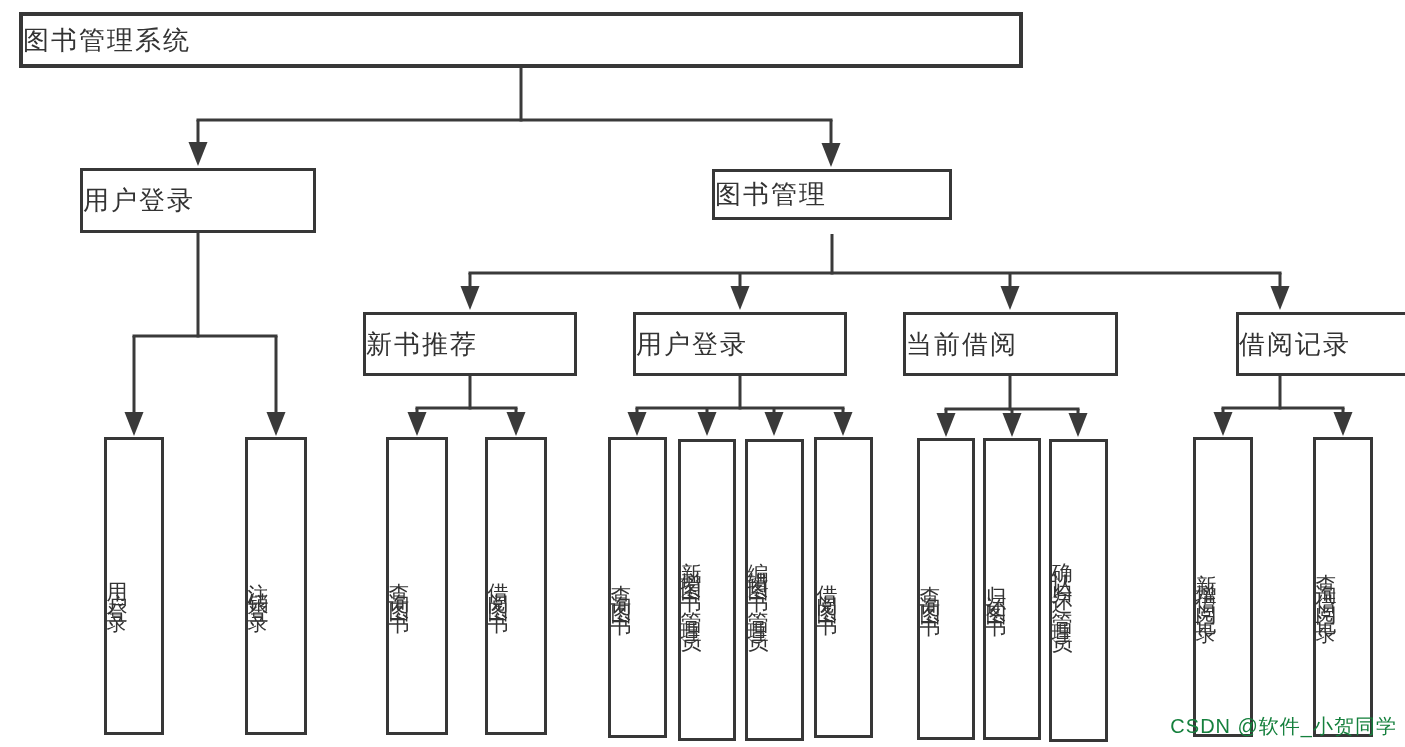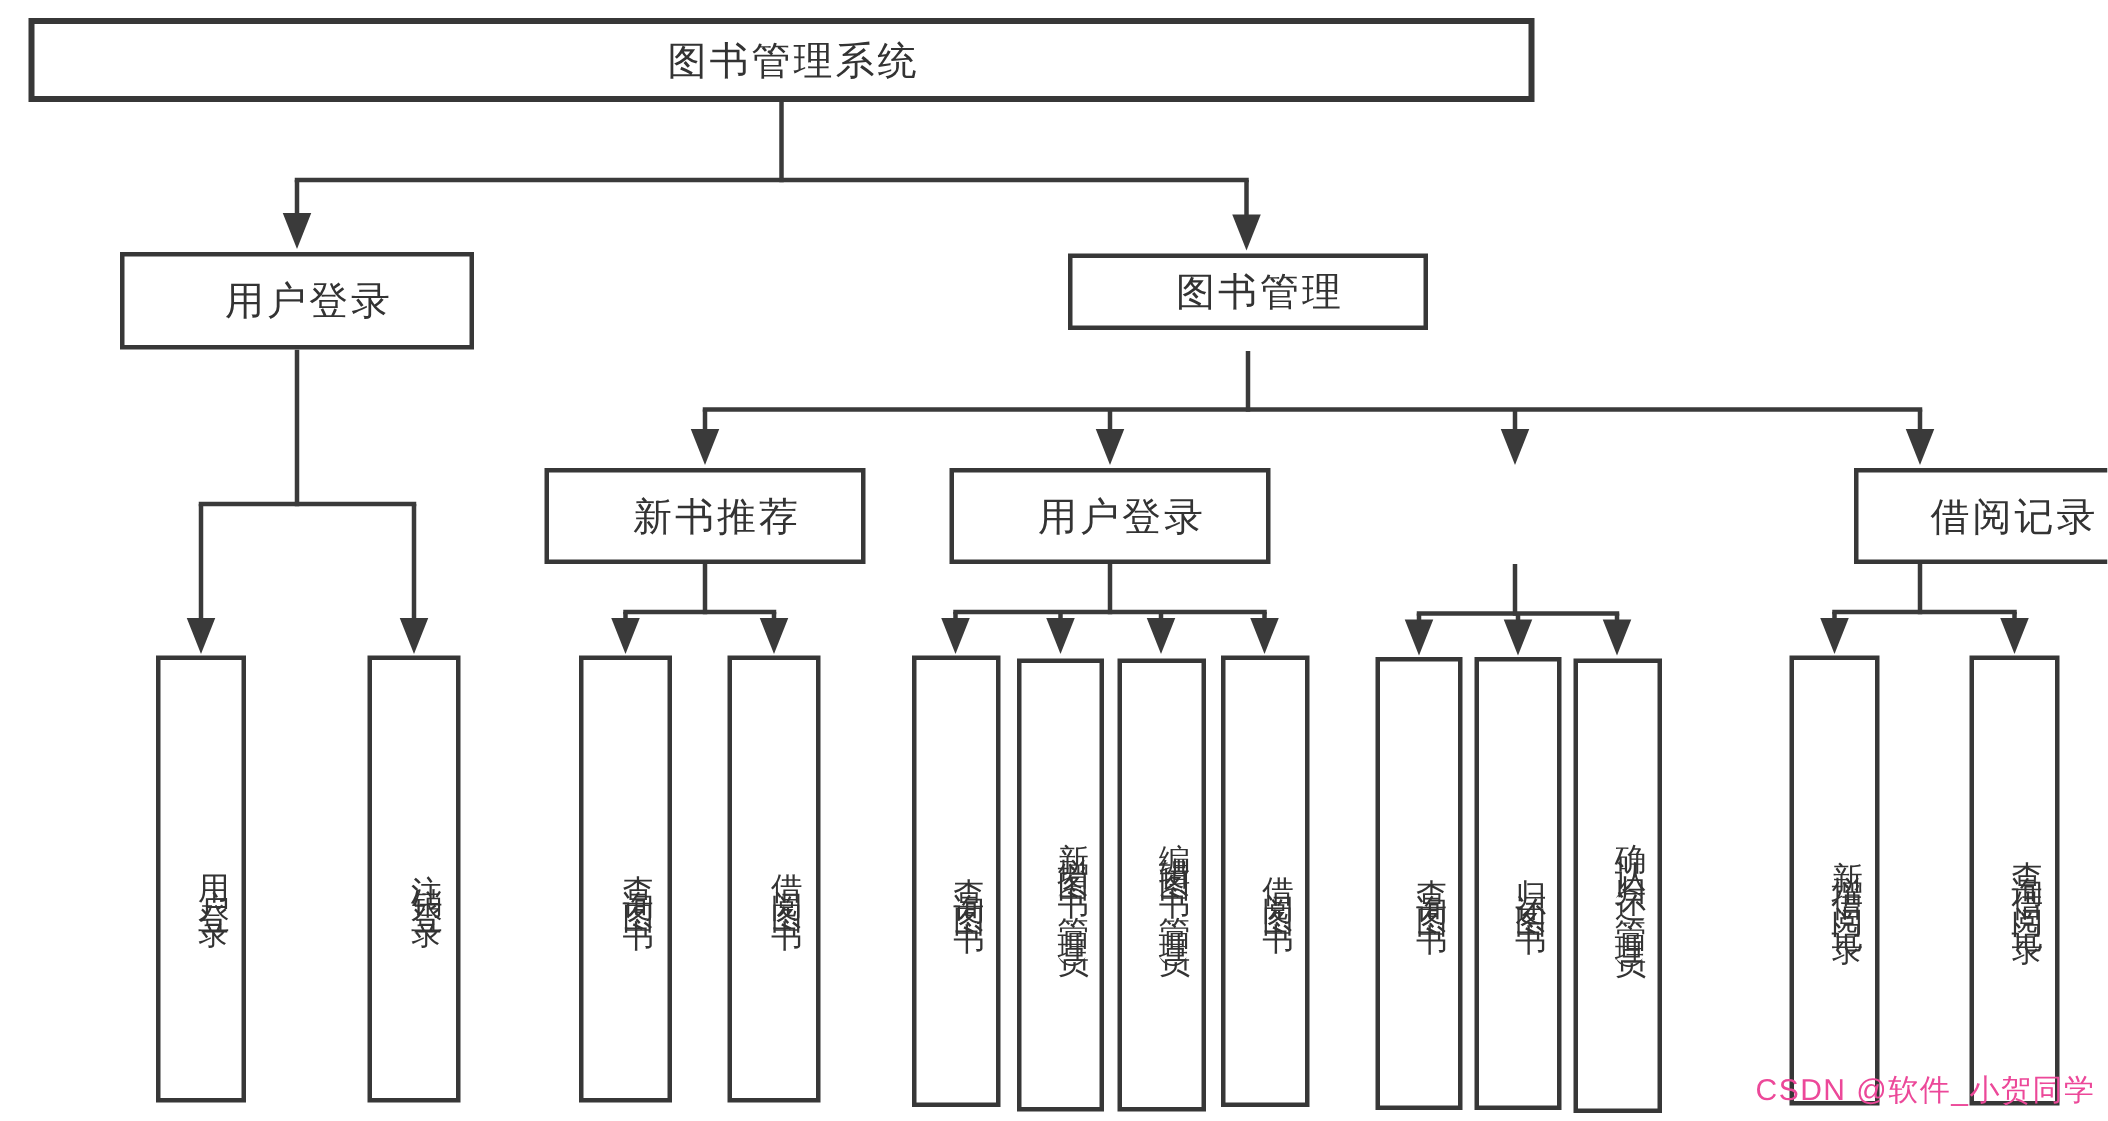--- a/index.html
+++ b/index.html
@@ -9,44 +9,43 @@
     background:#ffffff;
     overflow:hidden;
     font-family:"Liberation Sans","DejaVu Sans",sans-serif;
   }
   #wires{position:absolute;left:0;top:0;z-index:1;}
   .node{
     position:absolute;
     box-sizing:border-box;
     background:#ffffff;
     border:3px solid #373737;
-    display:flex;align-items:center;justify-content:center;
+    display:flex;align-items:center;
     z-index:2;
-    padding-left:16px;
   }
   .node.root{border-width:4px;}
   .node .lbl{
     color:#333333;
     font-size:26px;
     letter-spacing:2px;
     white-space:nowrap;
   }
   .node.v .lbl{
     writing-mode:vertical-rl;
     text-orientation:mixed;
     font-size:21px;
     letter-spacing:10px;
     line-height:1;
     white-space:normal;
   }
   #watermark{
     position:absolute;
     right:8px;bottom:7px;
     z-index:3;
-    color:#ec4899;
+    color:#15803d;
     font-size:20px;
     letter-spacing:1px;
     white-space:nowrap;
   }
 </style>
 </head>
 <body>
 
 <div id="canvas">
 
@@ -136,20 +135,23 @@
   <div class="node" style="left:712px;top:169px;width:240px;height:51px">
     <span class="lbl">图书管理</span>
   </div>
 
   <div class="node" style="left:363px;top:312px;width:214px;height:64px">
     <span class="lbl">新书推荐</span>
   </div>
   <div class="node" style="left:633px;top:312px;width:214px;height:64px">
     <span class="lbl">用户登录</span>
   </div>
+  <div class="node" style="left:903px;top:312px;width:215px;height:64px">
+    <span class="lbl">当前借阅</span>
+  </div>
   <div class="node" style="left:1236px;top:312px;width:198px;height:64px">
     <span class="lbl">借阅记录</span>
   </div>
 
   <div class="node v" style="left:104px;top:437px;width:60px;height:298px">
     <span class="lbl">用户登录</span>
   </div>
   <div class="node v" style="left:245px;top:437px;width:62px;height:298px">
     <span class="lbl">注销登录</span>
   </div>

